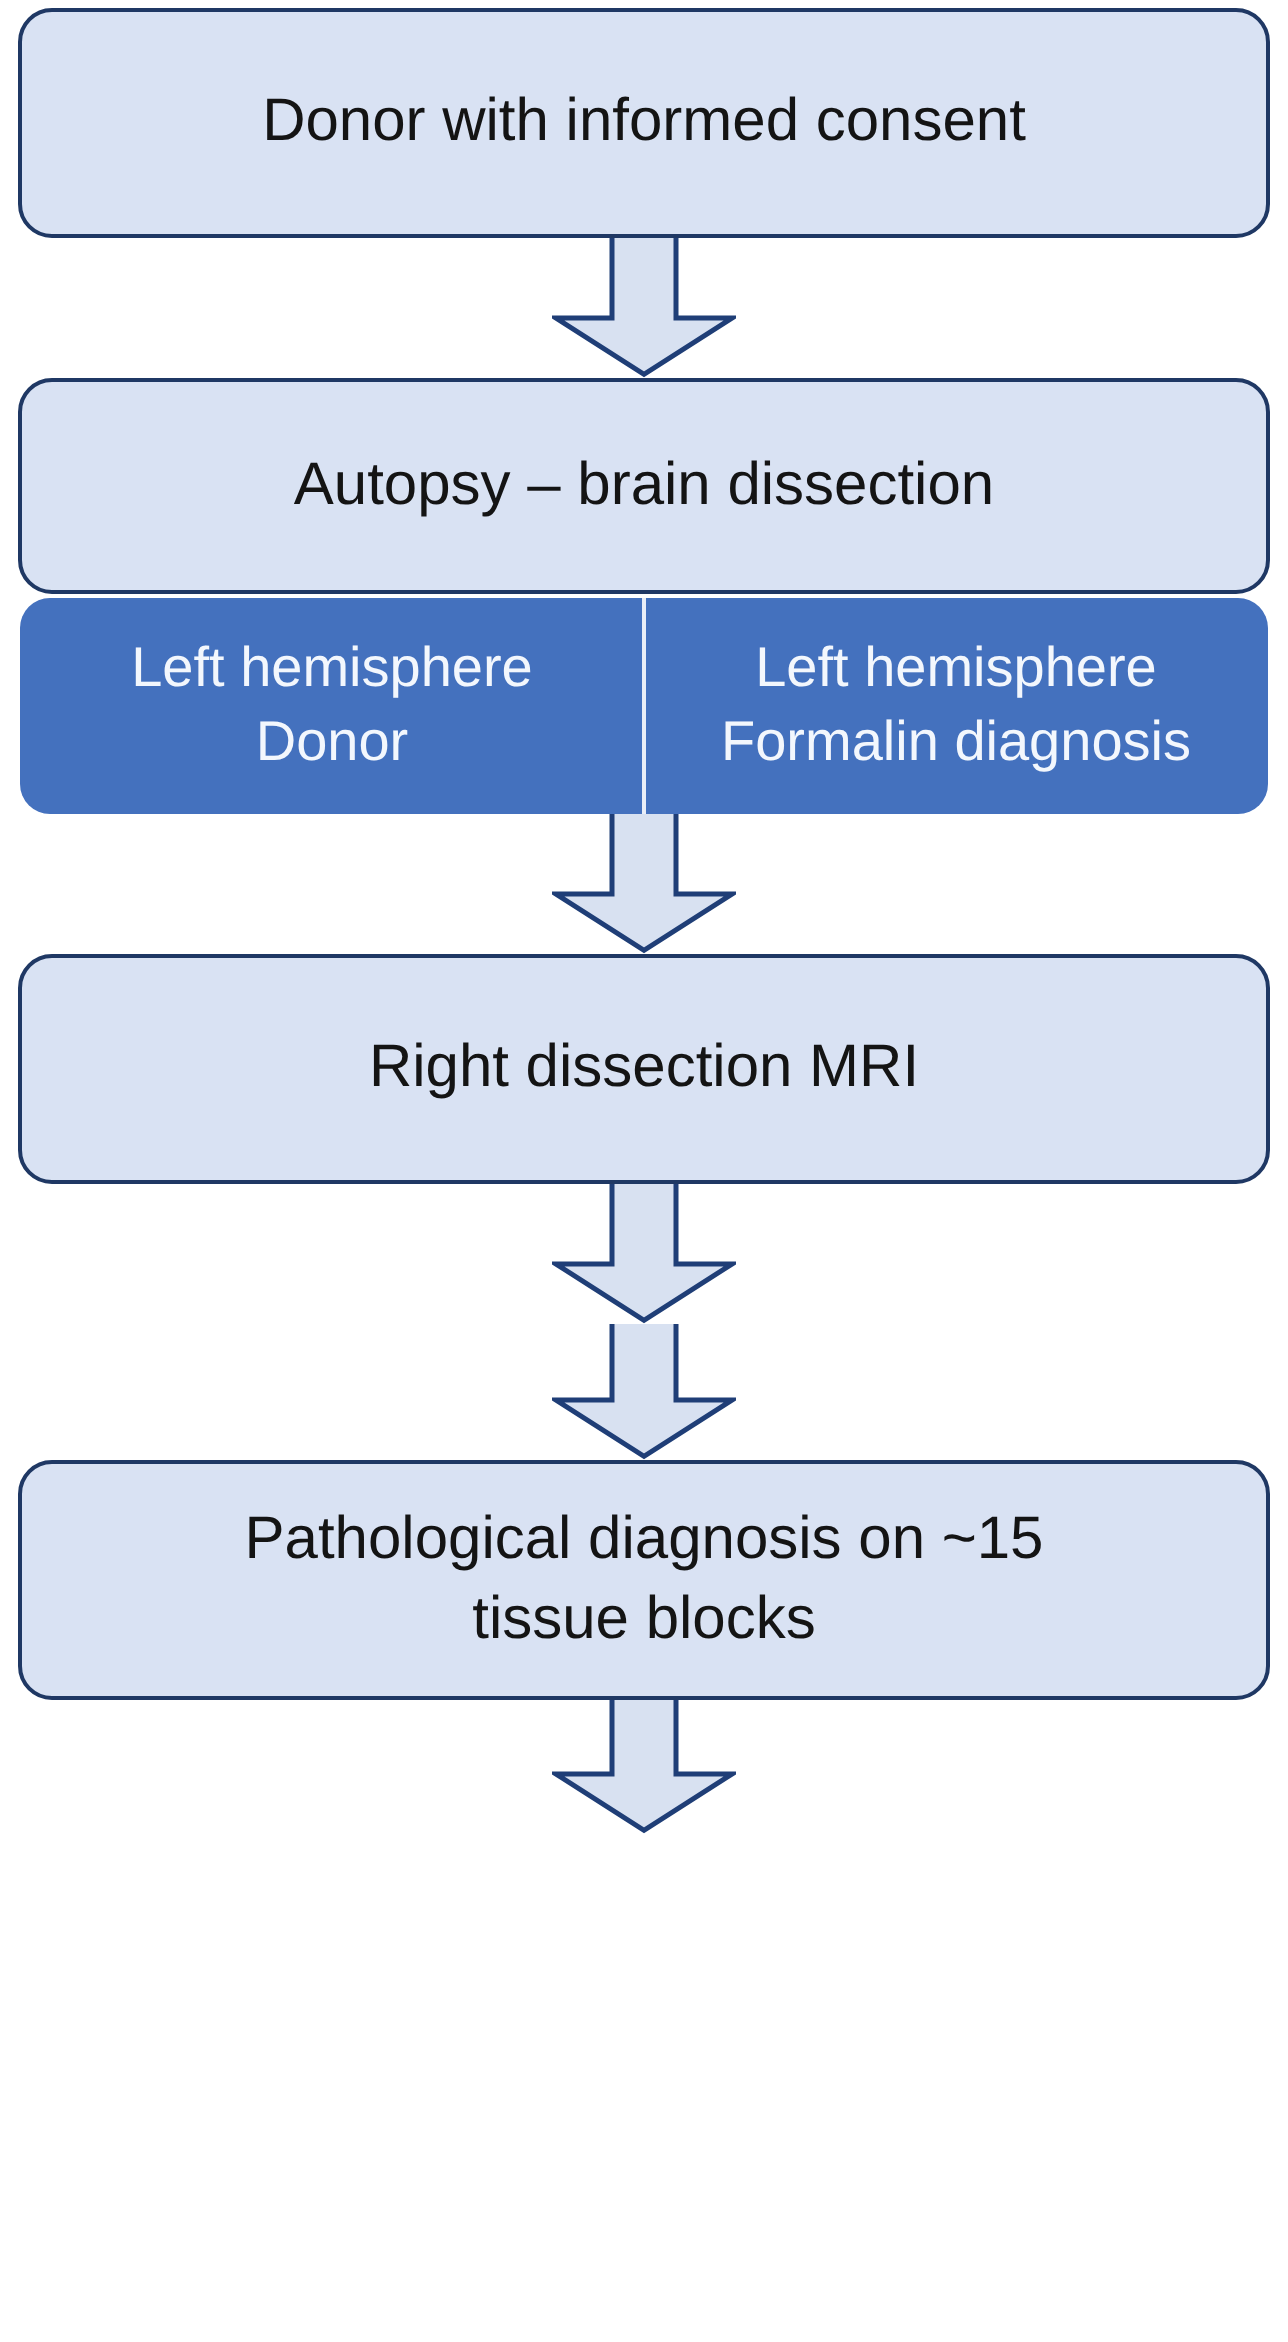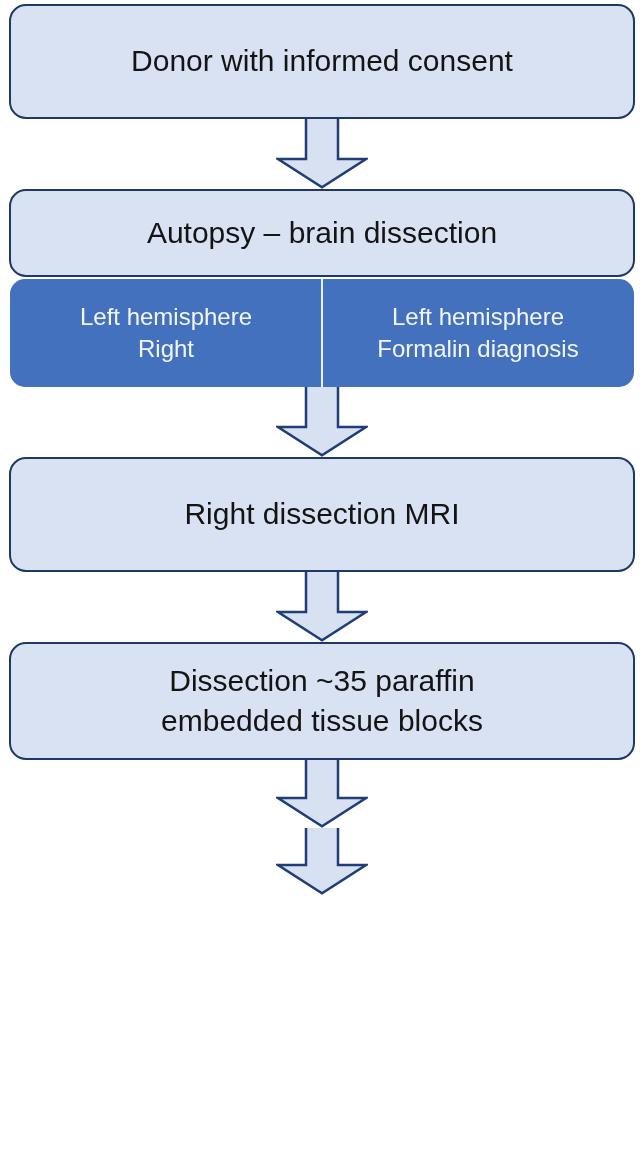--- a/index.html
+++ b/index.html
@@ -40,21 +40,21 @@
     justify-content: center;
     text-align: center;
     color: var(--text);
     font-size: 30px;
     line-height: 1.35;
     padding: 0 22px;
     flex-shrink: 0;
   }
   .box .label { white-space: pre-line; }
   .h115 { height: 115px; }
-  .h116 { height: 88px; }
+  .h116 { height: 108px; }
   .h118 { height: 118px; }
   .h120 { height: 120px; }
   .arrow-wrap {
     height: 70px;
     display: flex;
     align-items: stretch;
     justify-content: center;
     flex-shrink: 0;
   }
   .arrow-wrap svg { display: block; }
@@ -65,21 +65,21 @@
   }
   .split-box {
     width: 624px;
     height: 108px;
     margin-top: 2px;
     background: var(--split-fill);
     border-radius: 15px;
     display: flex;
     position: relative;
     color: var(--split-text);
-    font-size: 24px;
+    font-size: 28px;
     line-height: 1.32;
     flex-shrink: 0;
   }
   .split-cell {
     flex: 1 1 0;
     display: flex;
     flex-direction: column;
     align-items: center;
     justify-content: center;
     text-align: center;
@@ -109,21 +109,21 @@
     </svg>
   </div>
 
   <div class="box h116">
     <span class="label">Autopsy – brain dissection</span>
   </div>
 
   <div class="split-box">
     <div class="split-cell">
       <span>Left hemisphere</span>
-      <span>Right</span>
+      <span>Donor</span>
     </div>
     <div class="split-divider"></div>
     <div class="split-cell">
       <span>Left hemisphere</span>
       <span>Formalin diagnosis</span>
     </div>
   </div>
 
   <div class="arrow-wrap">
     <svg width="92" height="70" viewBox="0 0 92 70" aria-hidden="true">
@@ -134,31 +134,31 @@
   <div class="box h115">
     <span class="label">Right dissection MRI</span>
   </div>
 
   <div class="arrow-wrap">
     <svg width="92" height="70" viewBox="0 0 92 70" aria-hidden="true">
       <polygon class="arrow-poly" points="30,-4 30,40 2,40 46,68.2 90,40 62,40 62,-4"></polygon>
     </svg>
   </div>
 
-  <div class="box h118">
-    <span class="label">Dissection ~35 paraffin
-embedded tissue blocks</span>
-  </div>
 
   <div class="arrow-wrap" style="height:68px">
     <svg width="92" height="68" viewBox="0 0 92 68" aria-hidden="true">
       <polygon class="arrow-poly" points="30,-4 30,38 2,38 46,66.2 90,38 62,38 62,-4"></polygon>
     </svg>
   </div>
 
+  <div class="box h120">
+    <span class="label">Pathological diagnosis on ~15
+tissue blocks</span>
+  </div>
 
   <div class="arrow-wrap" style="height:67px">
     <svg width="92" height="67" viewBox="0 0 92 67" aria-hidden="true">
       <polygon class="arrow-poly" points="30,-4 30,37 2,37 46,65.2 90,37 62,37 62,-4"></polygon>
     </svg>
   </div>
 
 
 </div>
 

